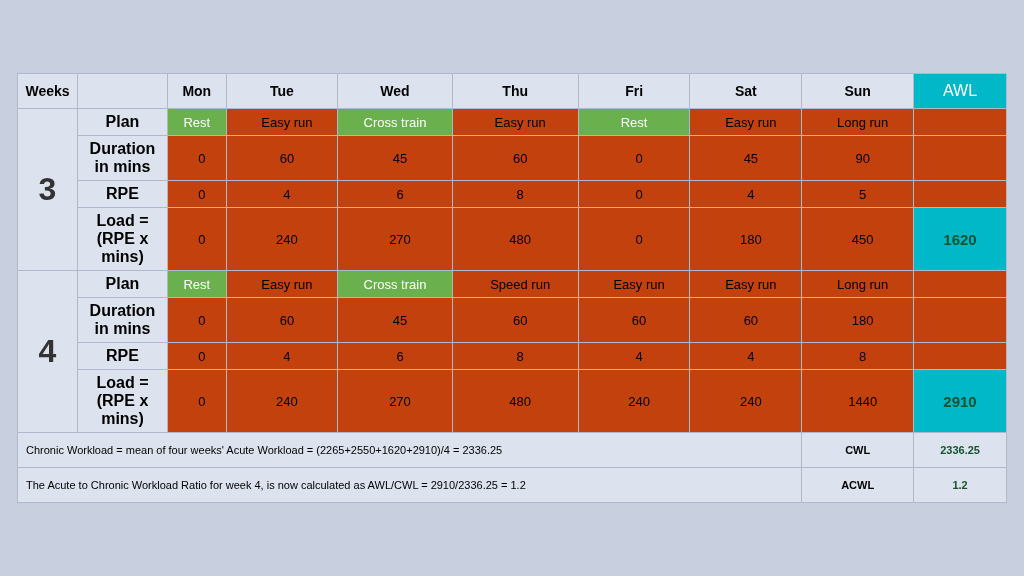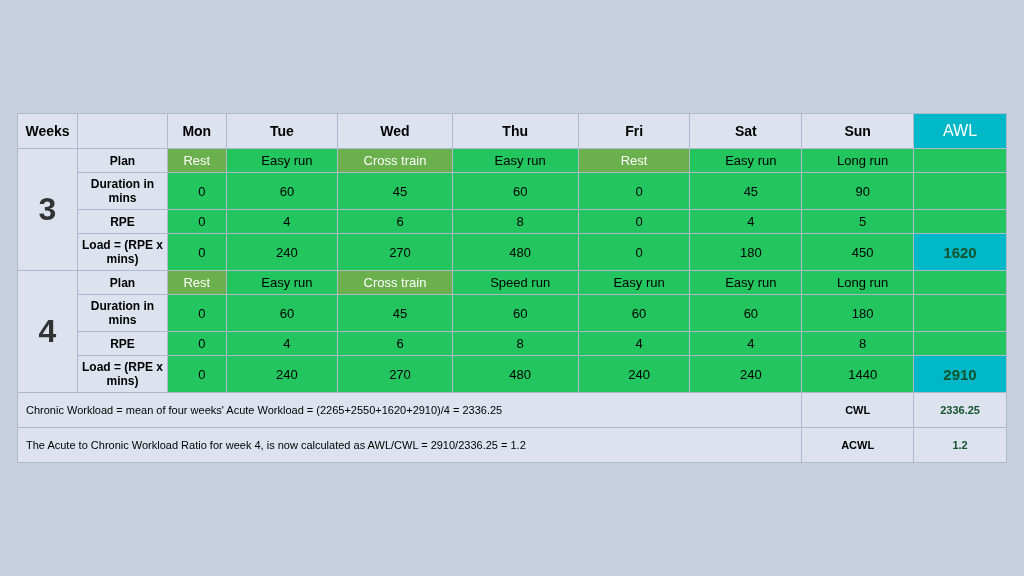--- a/index.html
+++ b/index.html
@@ -41,38 +41,38 @@
       font-size: 16px;
     }
     .week-cell {
       font-size: 32px;
       font-weight: bold;
       color: #333;
       width: 60px;
     }
     .label-cell {
       font-weight: bold;
-      font-size: 12px;
+      font-size: 16px;
       text-align: center;
       width: 90px;
       background: #dde3ee;
     }
     .green-cell {
       background: #6ab04c;
       color: white;
       font-weight: normal;
     }
     .teal-cell {
       background: #00b8c8;
       color: #14532d;
       font-weight: bold;
       font-size: 15px;
     }
     .data-cell {
-      background: #22c55e;
+      background: #c2410c;
       font-size: 13px;
       padding-left: 13px;
     }
     .footer-row td {
       background: #dde3ee;
       font-size: 11px;
       text-align: left;
       padding: 11px 8px;
     }
     .footer-row .label-right {

